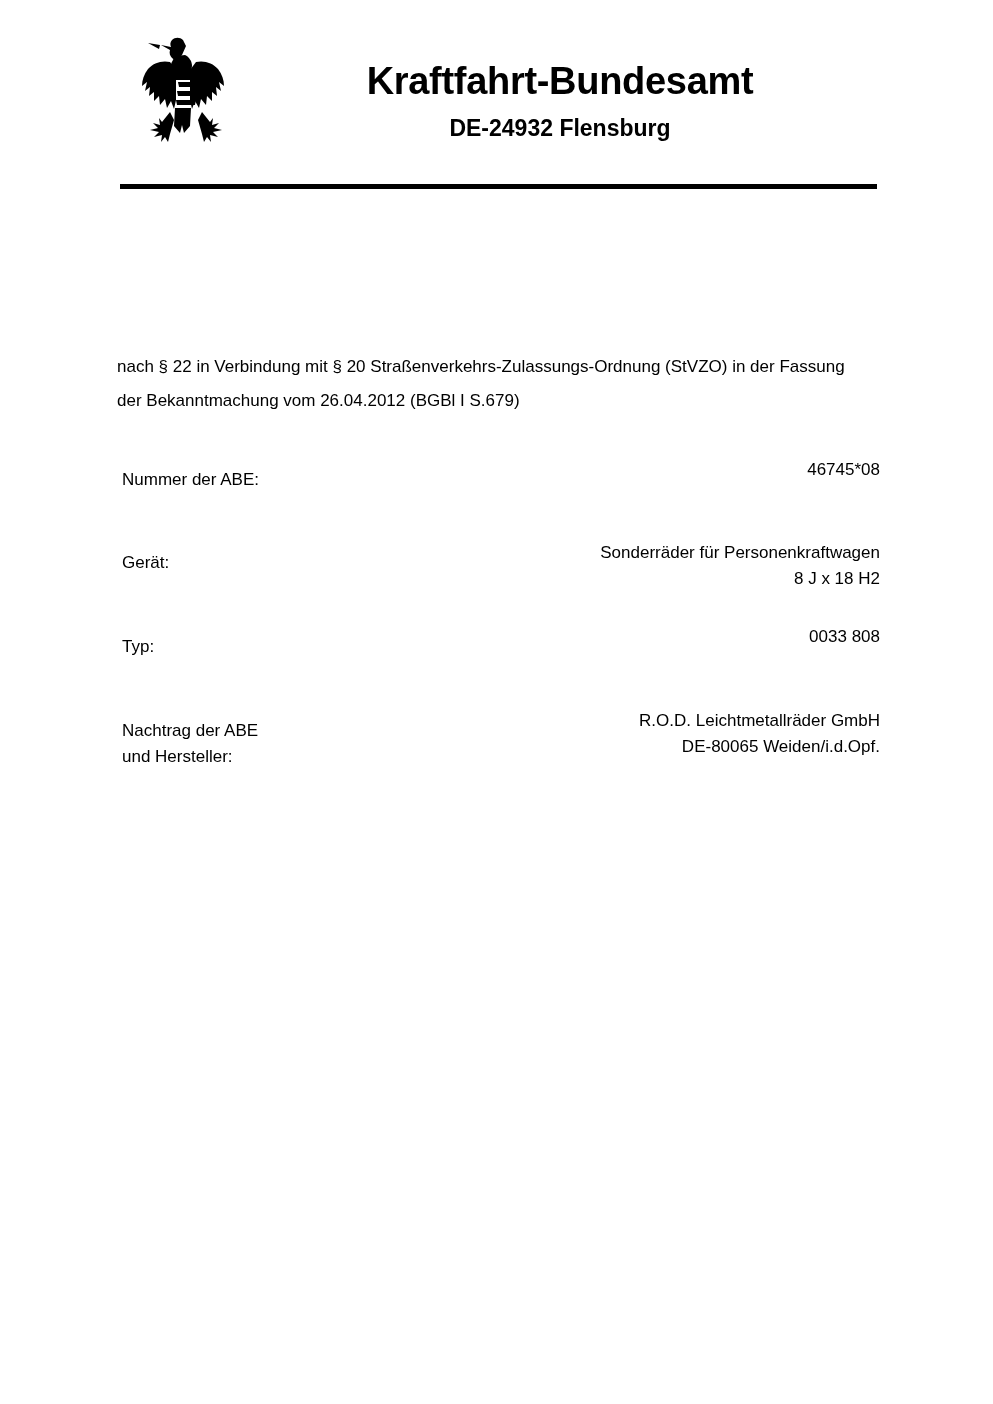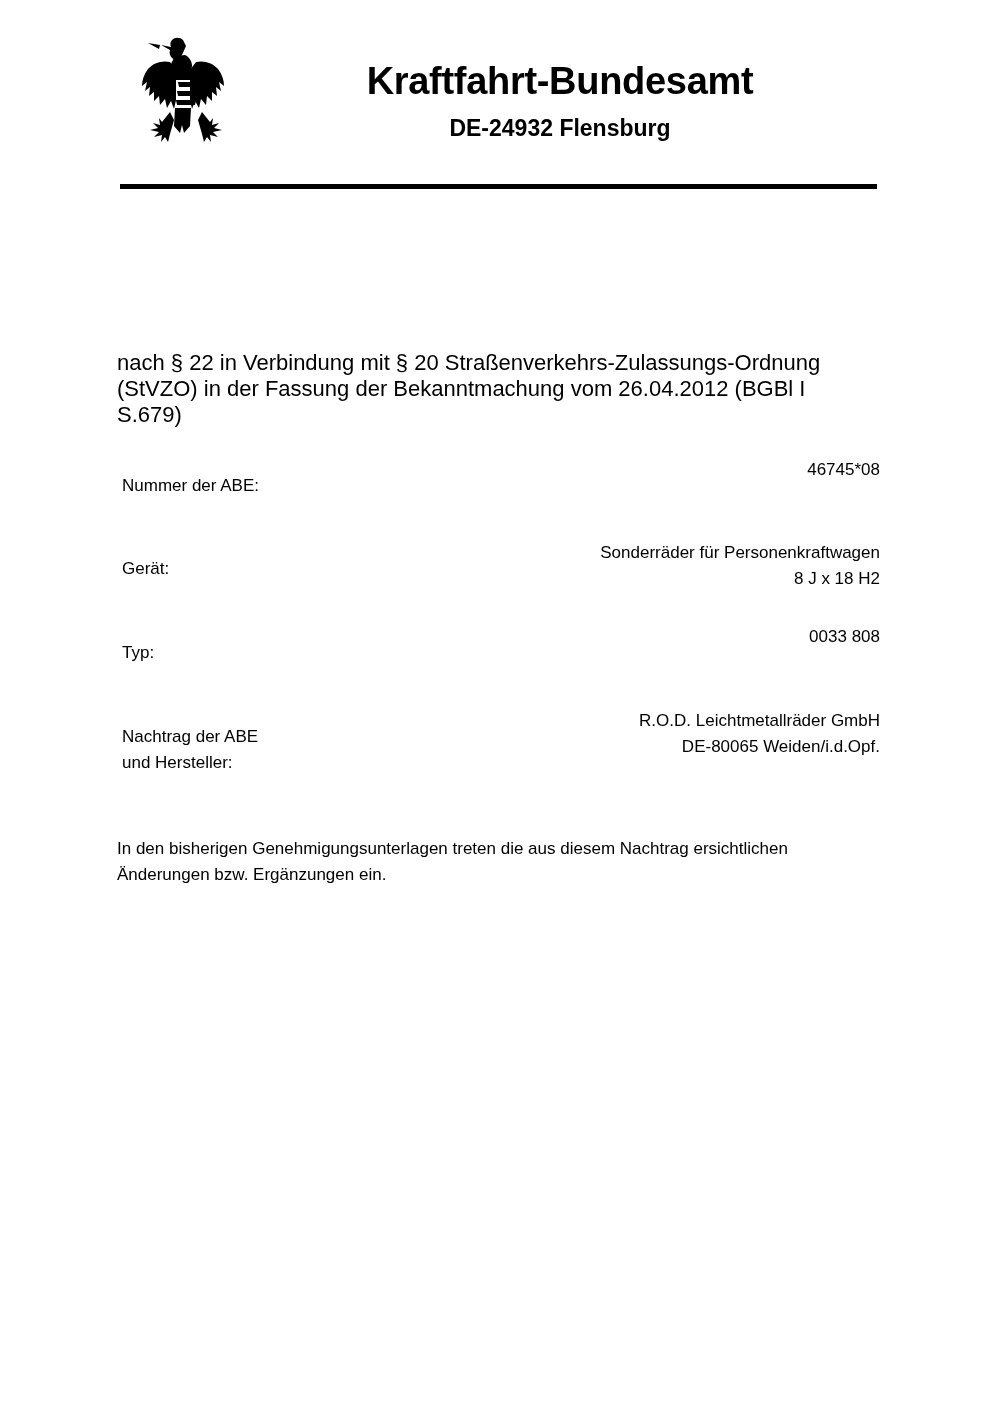--- a/index.html
+++ b/index.html
@@ -75,34 +75,34 @@
     font-weight: bold;
     letter-spacing: 0.2px;
   }
 
   
   .intro {
     position: absolute;
     left: 117px;
     top: 340px;
     width: 740px;
-    font-size: 22px;
-    line-height: 26px;
+    font-size: 17px;
+    line-height: 34px;
   }
 
   
   .field {
     position: absolute;
     font-size: 17px;
     line-height: 26px;
   }
   .field .label {
     position: absolute;
     left: 0;
-    top: 16px;
+    top: 10px;
     width: 230px;
     white-space: pre-line;
   }
   .field .value {
     position: absolute;
     left: 238px;
     top: 0;
     width: 520px;
     white-space: pre-line;
     text-align: right;
@@ -186,16 +186,15 @@
   </div>
 
   <div class="field" id="field-inhaber">
     <div class="label">Nachtrag der ABE
 und Hersteller:</div>
     <div class="value">R.O.D. Leichtmetallräder GmbH
 DE-80065 Weiden/i.d.Opf.</div>
   </div>
 
   <div class="body-block">
-    <p>In den bisherigen Genehmigungsunterlagen treten die aus diesem Nachtrag ersichtlichen Änderungen bzw. Ergänzungen ein.</p>
   </div>
 
 </div>
 
 </body></html>

